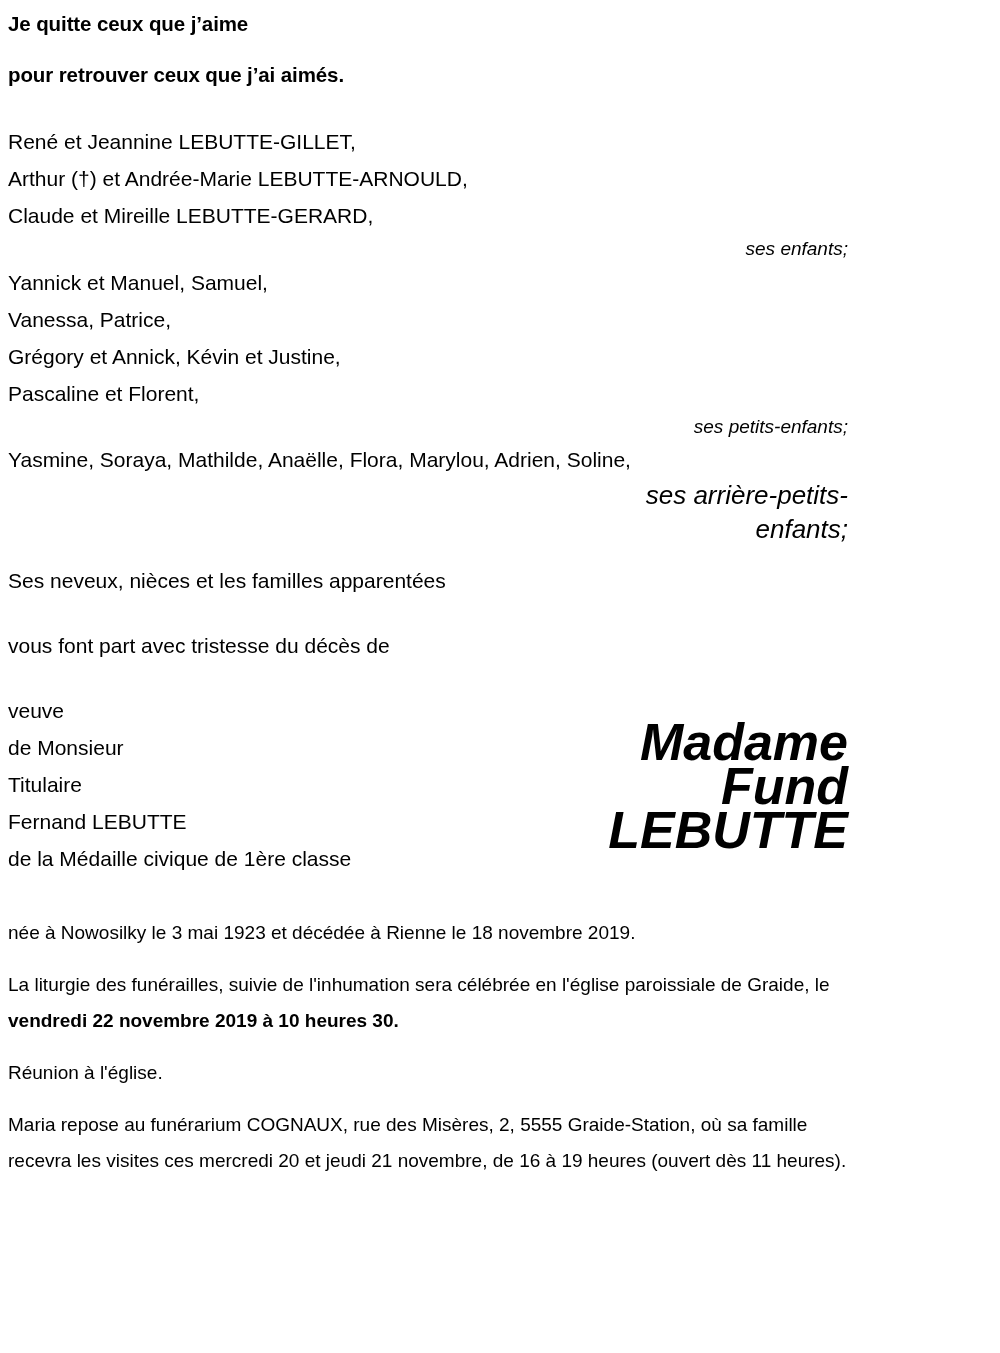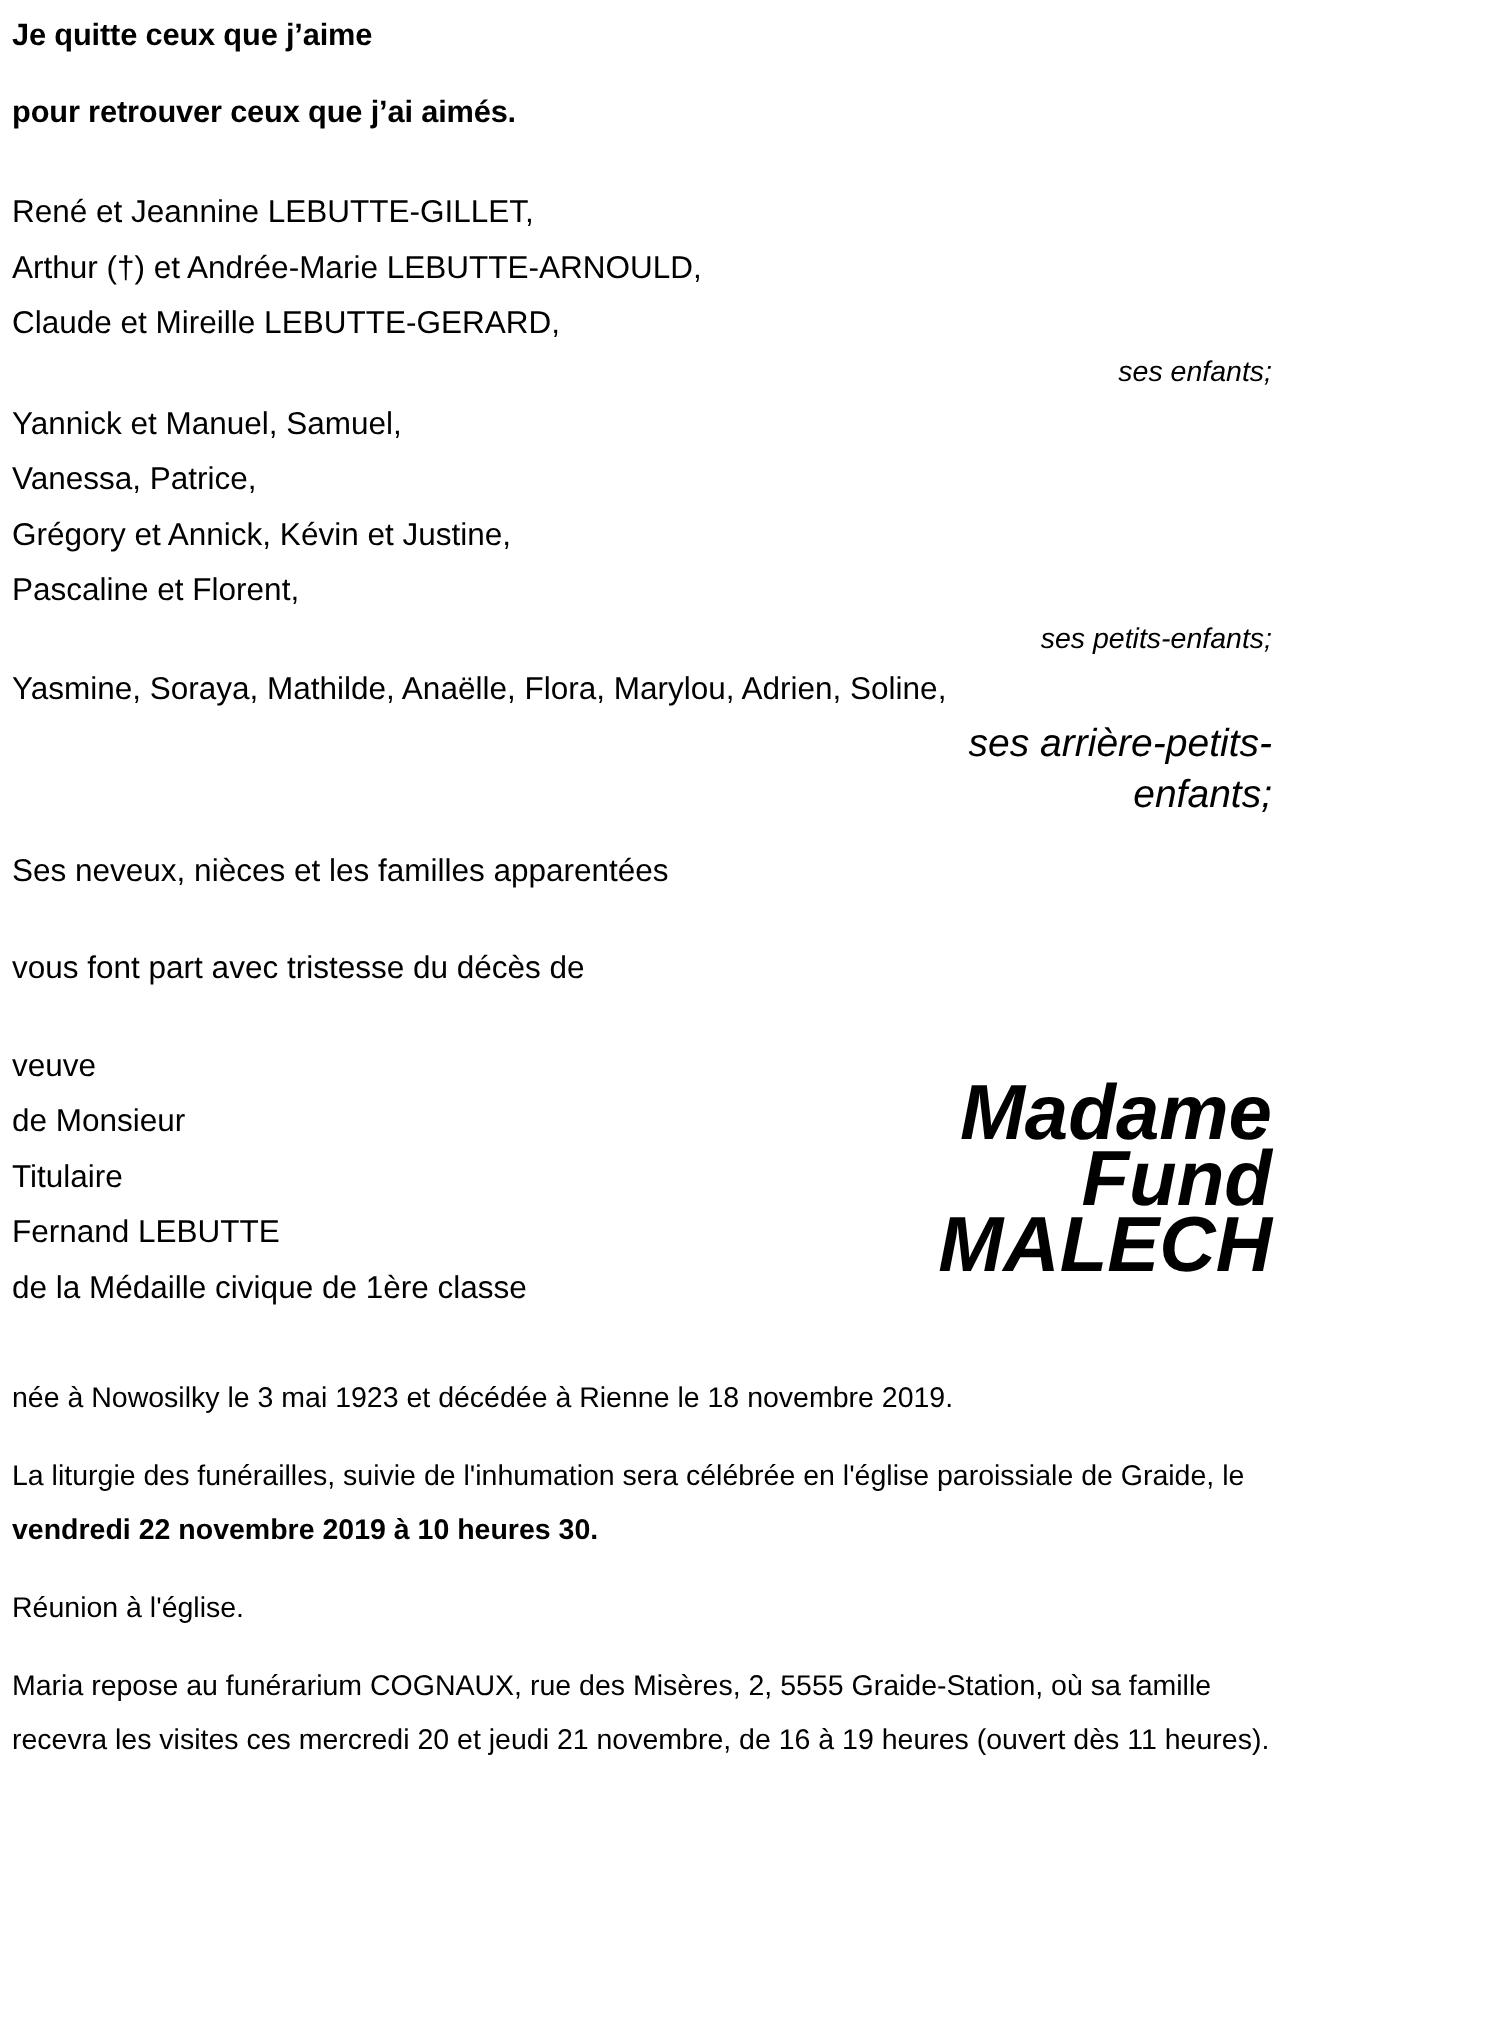--- a/index.html
+++ b/index.html
@@ -135,21 +135,21 @@
     <div class="deceased-left">
       <div class="line">veuve</div>
       <div class="line">de Monsieur</div>
       <div class="line">Titulaire</div>
       <div class="line">Fernand LEBUTTE</div>
       <div class="line">de la Médaille civique de 1ère classe</div>
     </div>
     <div>
       <div class="deceased-name">Madame</div>
       <div class="deceased-name">Fund</div>
-      <div class="deceased-name">MALECH</div>
+      <div class="deceased-name">LEBUTTE</div>
     </div>
   </div>
 
   <div class="gap-lg"></div>
 
   <div class="para">née à Nowosilky le 3 mai 1923 et décédée à Rienne le 18 novembre 2019.</div>
 
   <div class="para">
     <span>La liturgie des funérailles, suivie de l'inhumation sera célébrée en l'église paroissiale de Graide, le </span><b>vendredi 22 novembre 2019 à 10 heures 30.</b>
   </div>

